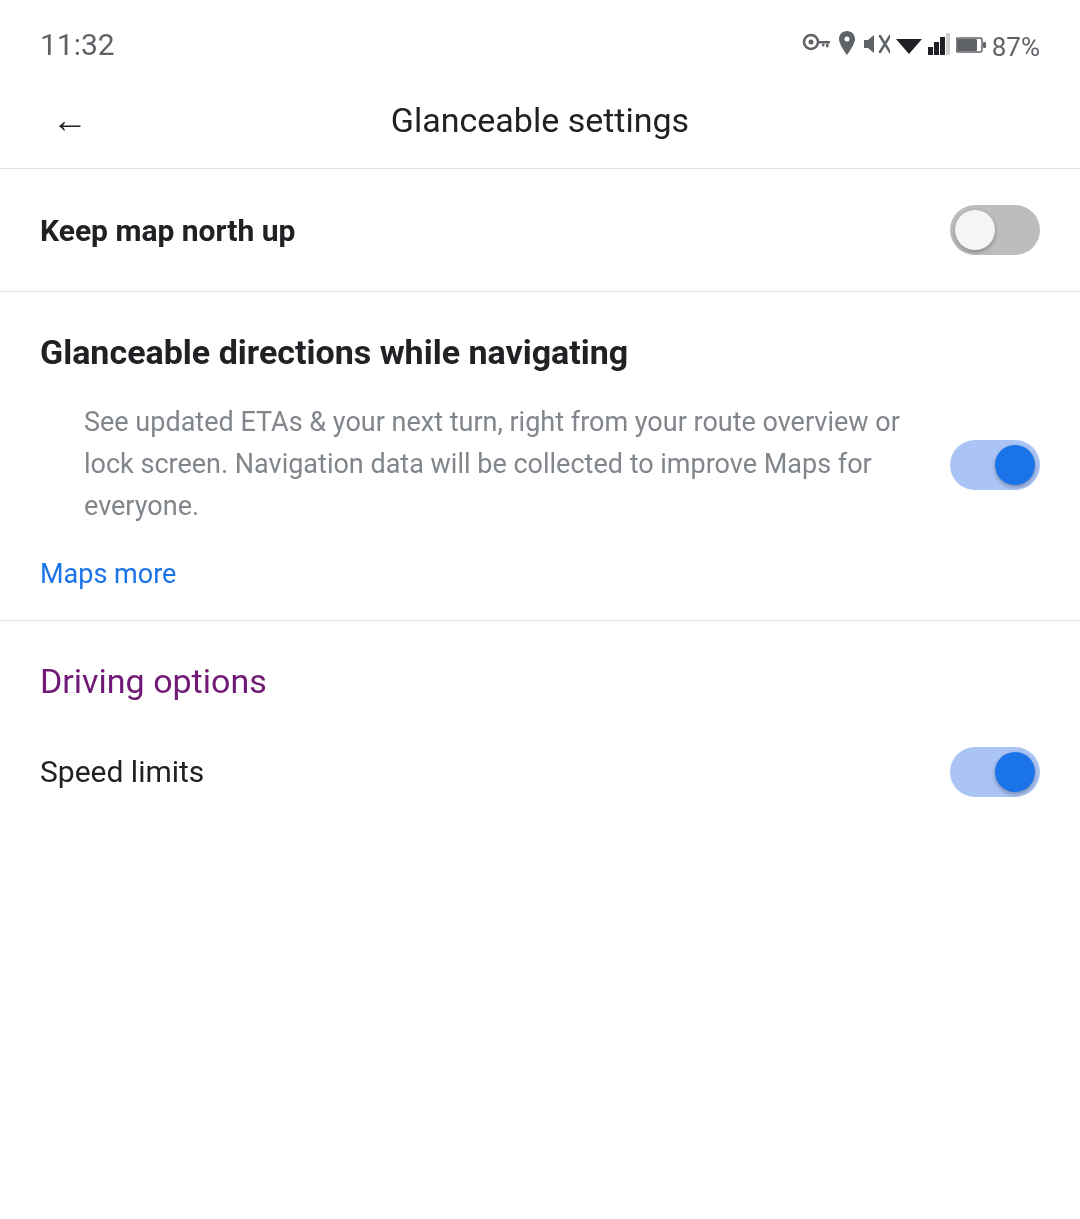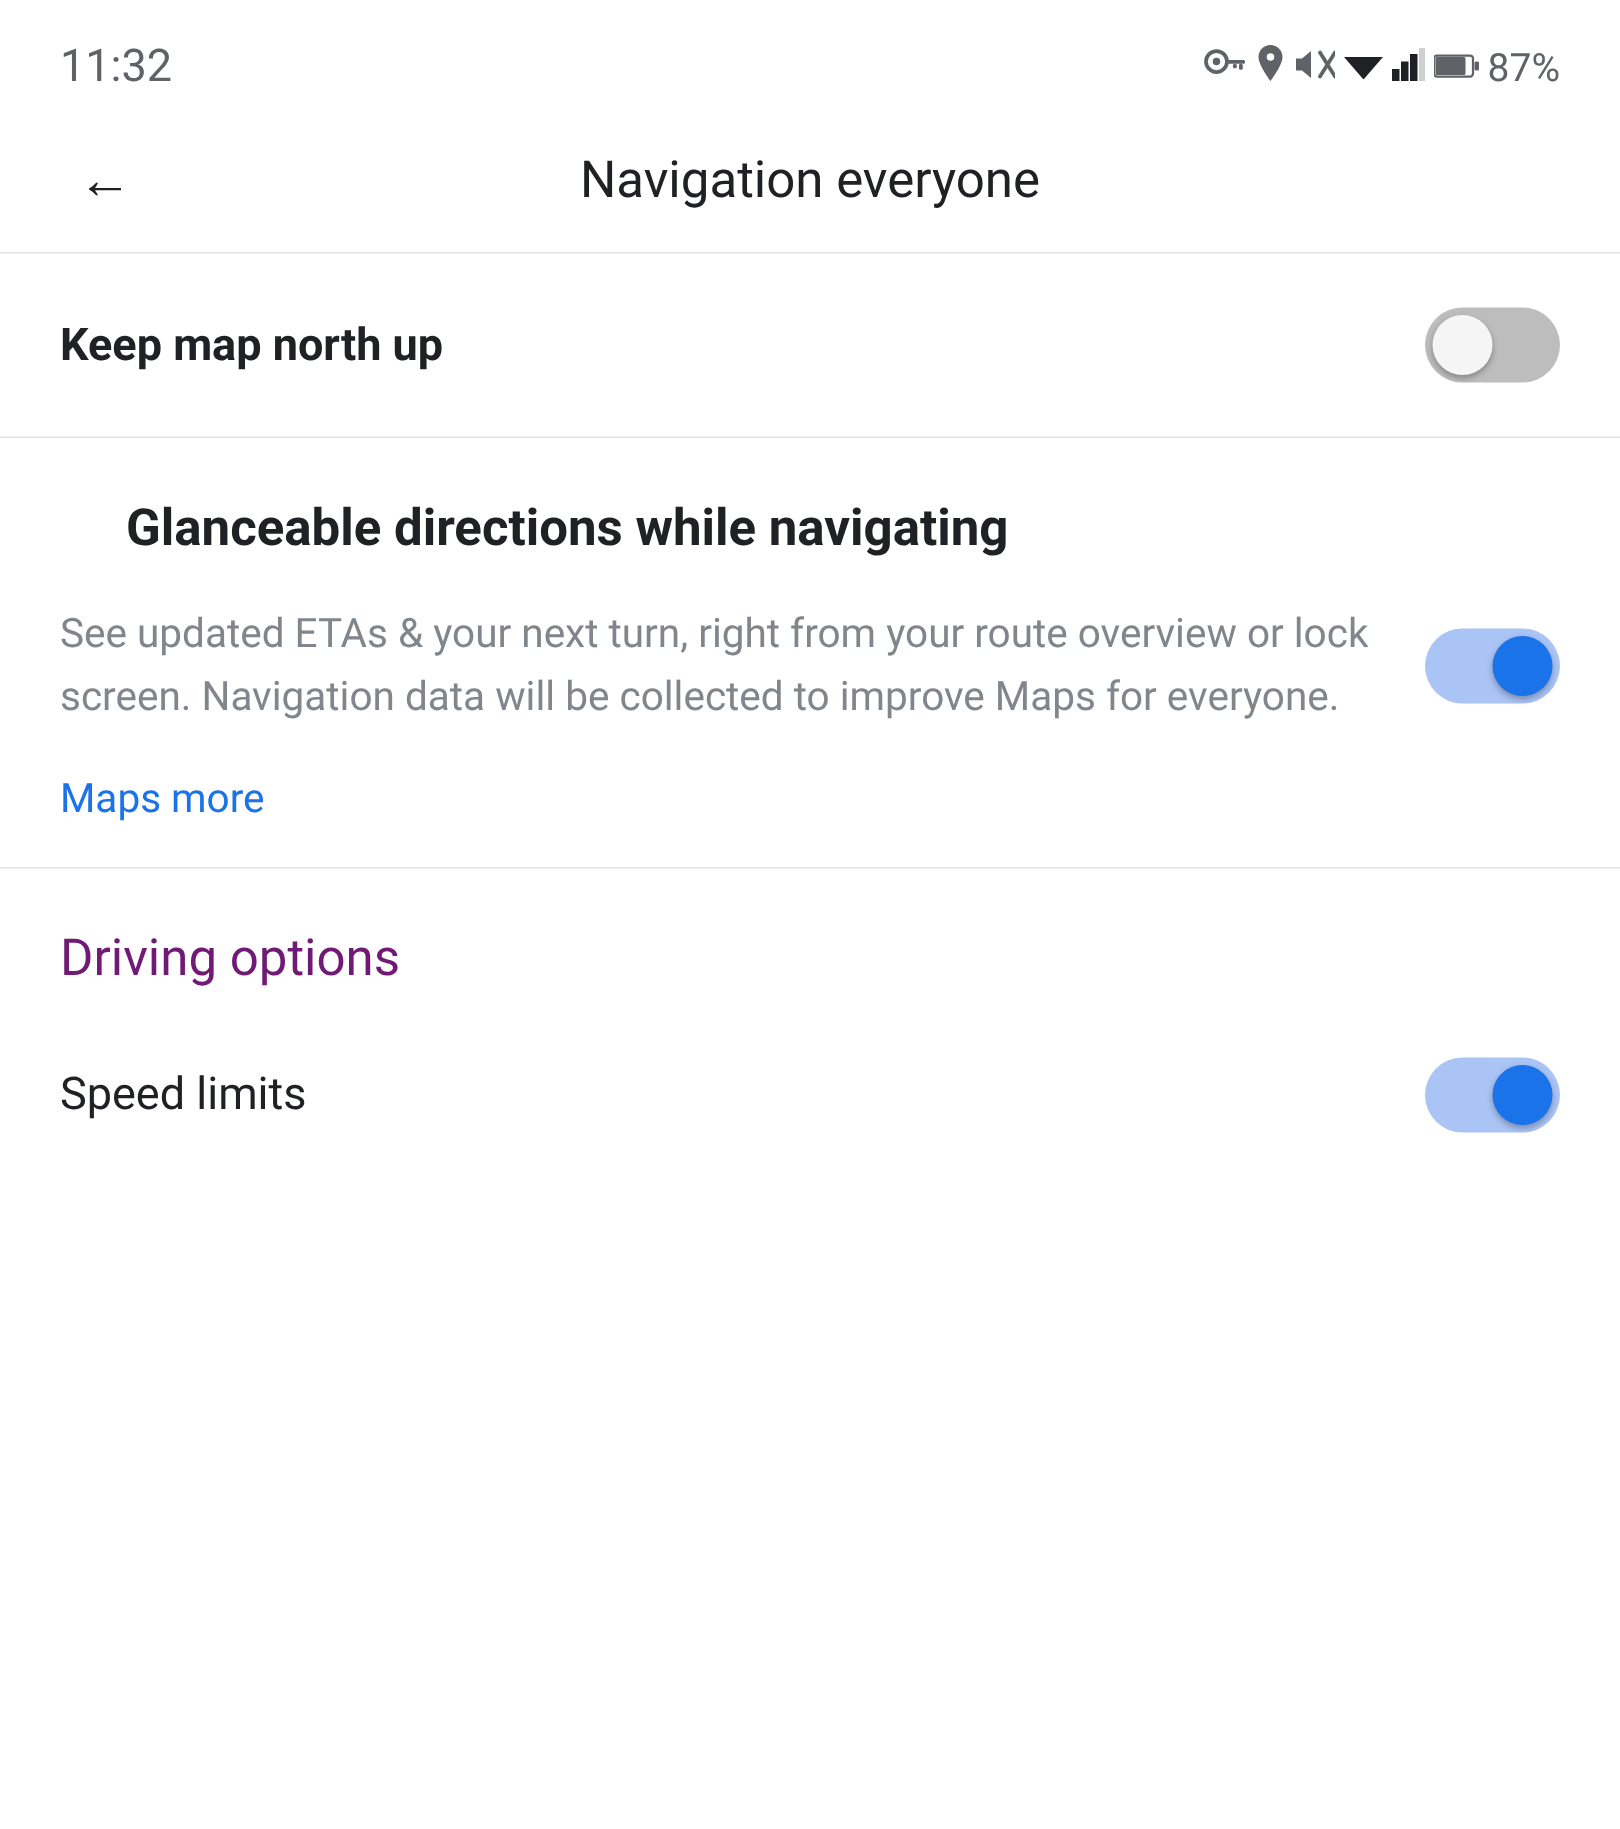--- a/index.html
+++ b/index.html
@@ -153,35 +153,35 @@
     
     .section-content {
       padding: 40px 40px 30px 40px;
     }
 
     .section-title {
       font-size: 34px;
       font-weight: 700;
       color: #202124;
       margin-bottom: 30px;
-      margin-left: 44px;
     }
 
     .section-description {
       font-size: 27px;
       color: #80868b;
       line-height: 1.55;
       flex: 1;
       padding-right: 30px;
     }
 
     .section-row {
       display: flex;
       align-items: center;
       justify-content: space-between;
+      margin-left: 44px;
     }
 
     .learn-more-link {
       font-size: 27px;
       color: #1a73e8;
       margin-top: 30px;
       display: inline-block;
       cursor: pointer;
       text-decoration: none;
     }
@@ -264,21 +264,21 @@
       </svg>
     </span>
     <span class="battery-text">87%</span>
   </div>
 </div>
 
 <div class="app-bar">
   <div class="back-button">
     <span class="back-arrow">←</span>
   </div>
-  <span class="app-bar-title">Navigation everyone</span>
+  <span class="app-bar-title">Glanceable settings</span>
 </div>
 
 <div class="divider"></div>
 
 <div class="settings-item">
   <span class="settings-item-label">Keep map north up</span>
   <div class="toggle-switch">
     <div class="toggle-track off"></div>
     <div class="toggle-thumb off"></div>
   </div>

